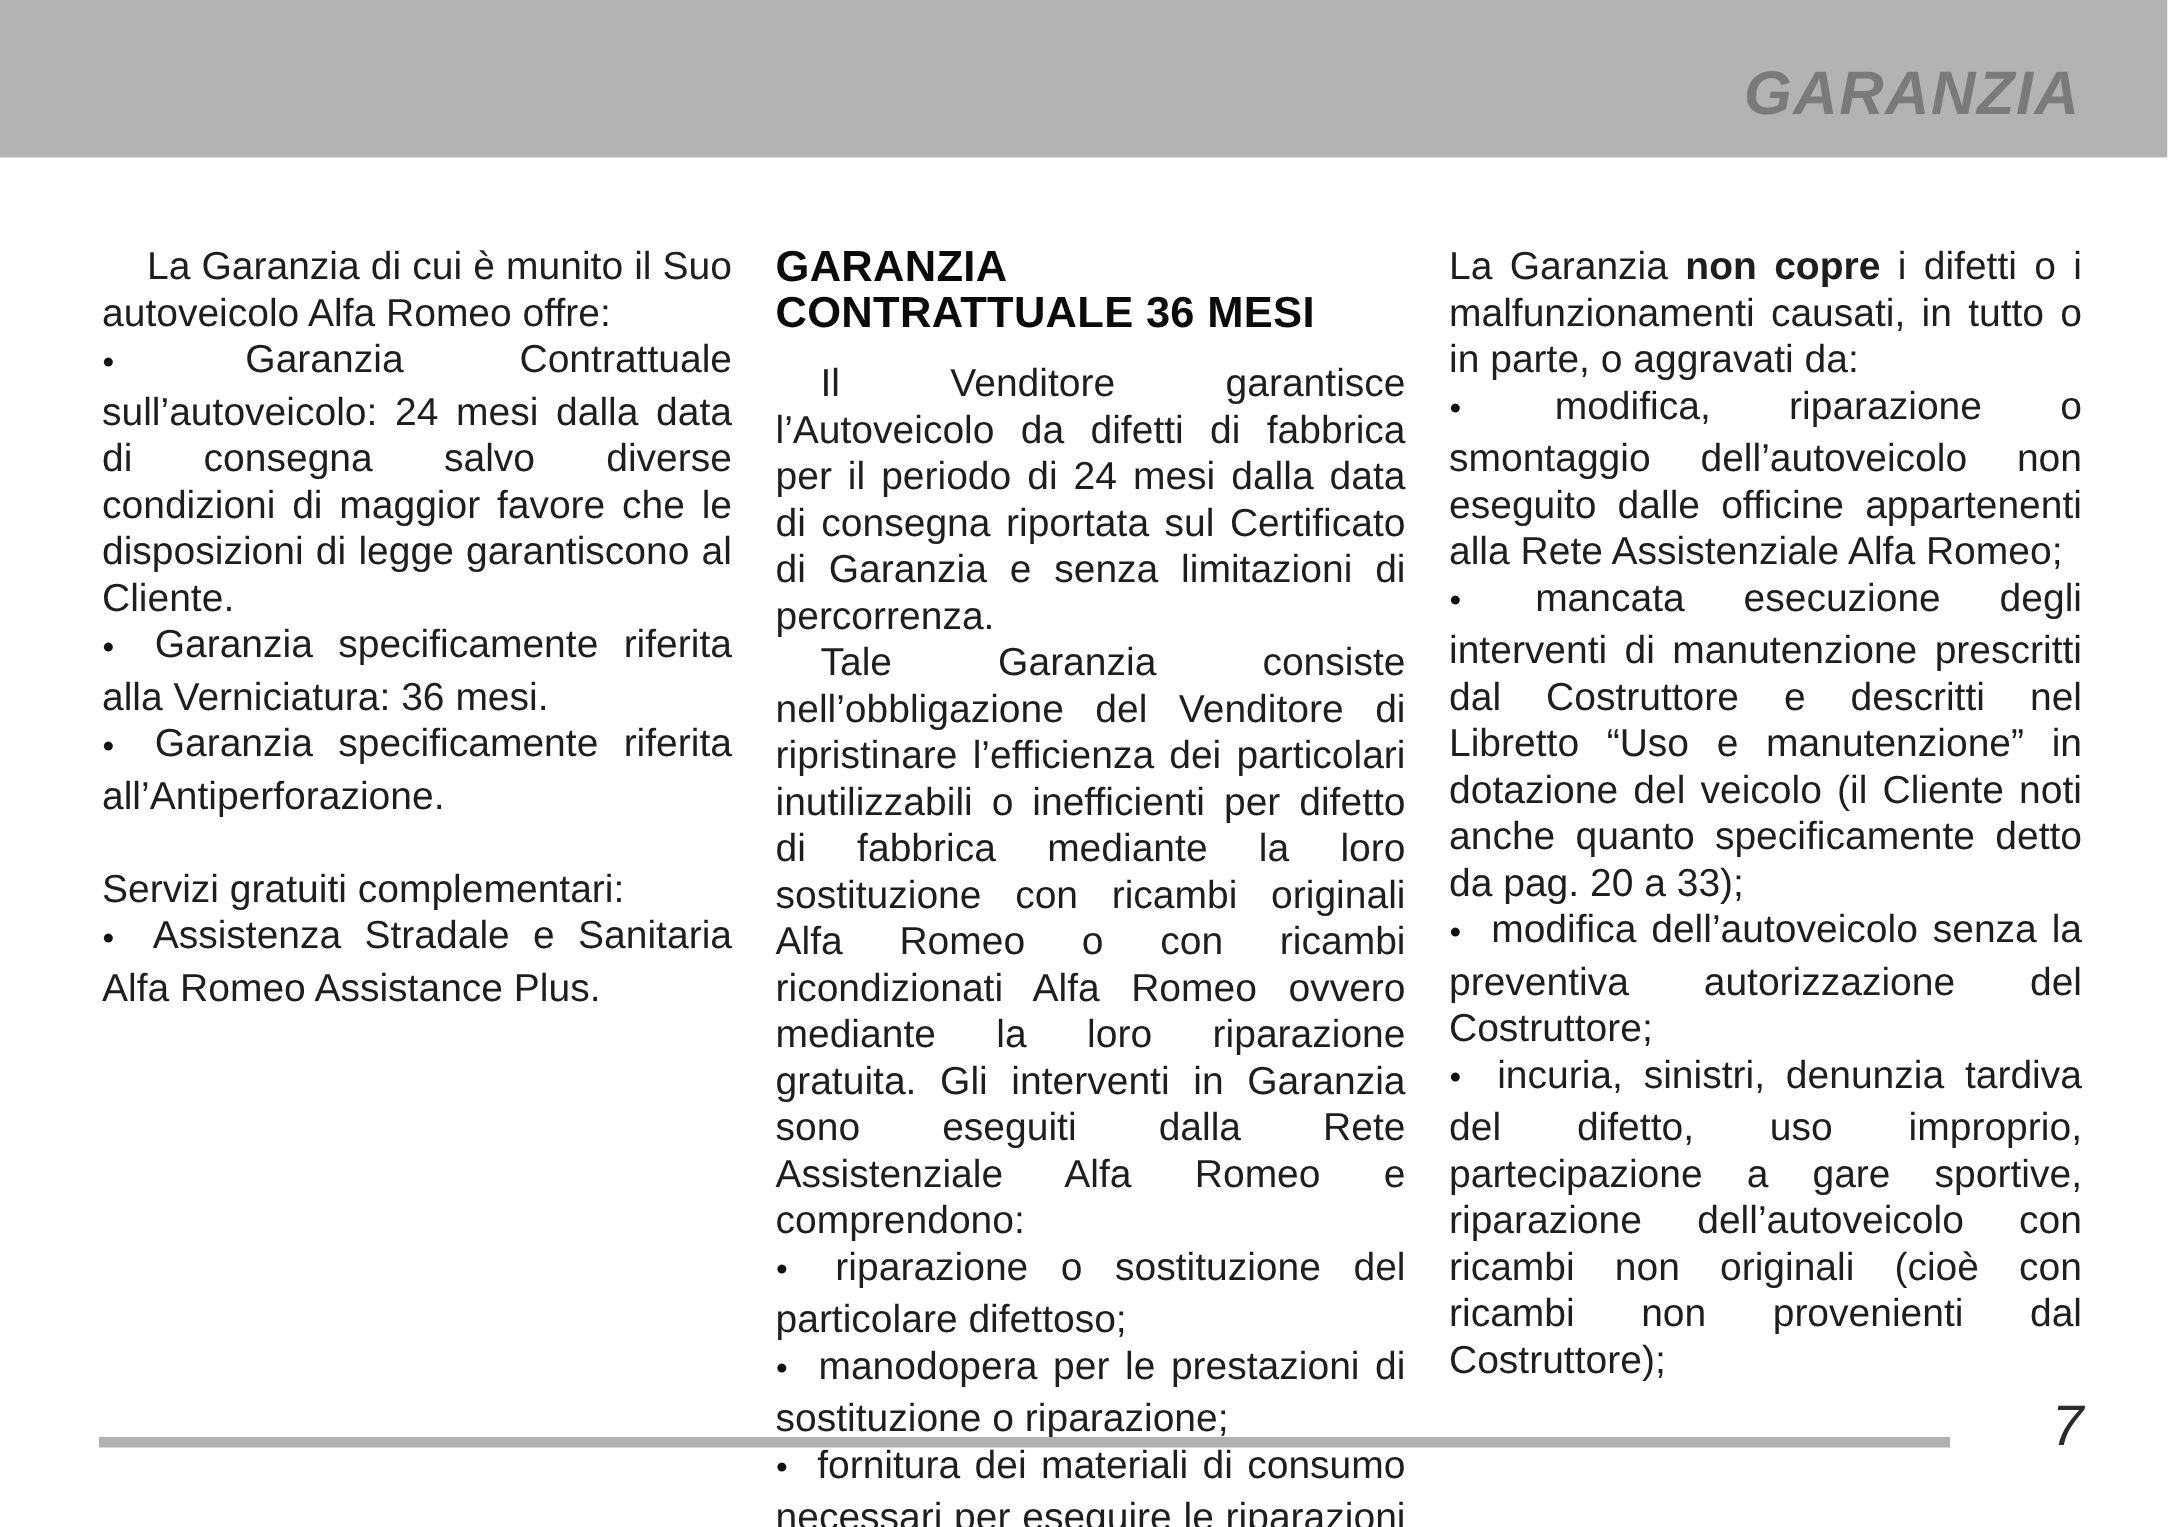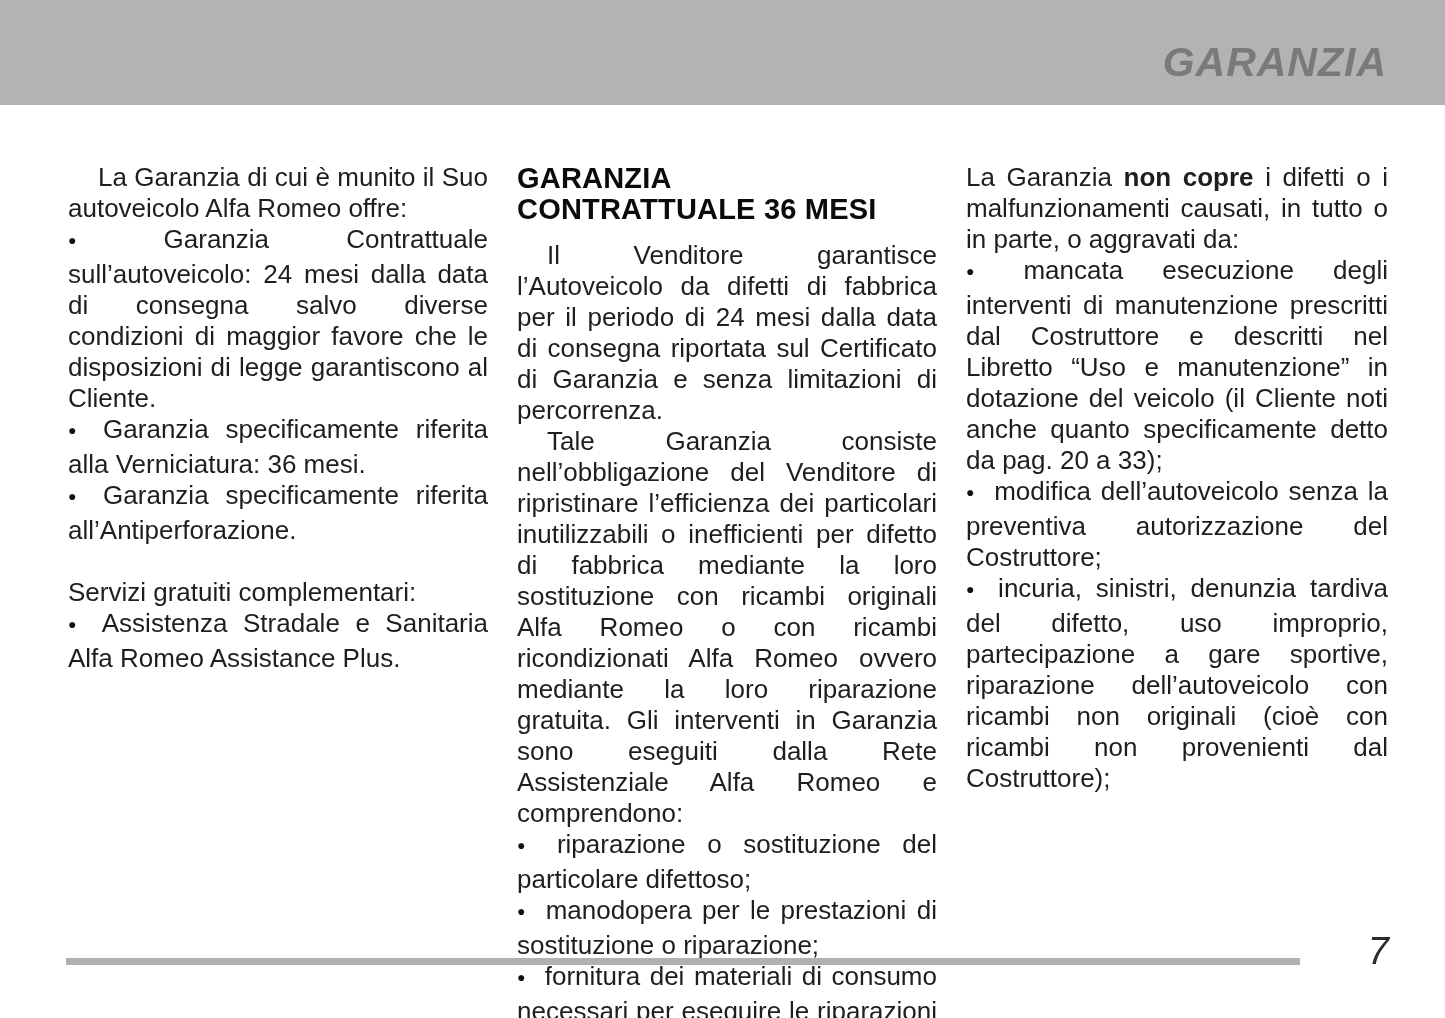--- a/index.html
+++ b/index.html
@@ -86,19 +86,20 @@
       <div>CONTRATTUALE 36 MESI</div>
     </div>
     <p class="para indent"><span>Il Venditore garantisce l’Autoveicolo da difetti di fabbrica per il periodo di 24 mesi dalla data di consegna riportata sul Certificato di Garanzia e senza limitazioni di percorrenza.</span></p>
     <p class="para indent"><span>Tale Garanzia consiste nell’obbligazione del Venditore di ripristinare l’efficienza dei particolari inutilizzabili o inefficienti per difetto di fabbrica mediante la loro sostituzione con ricambi originali Alfa Romeo o con ricambi ricondizionati Alfa Romeo ovvero mediante la loro riparazione gratuita. Gli interventi in Garanzia sono eseguiti dalla Rete Assistenziale Alfa Romeo e comprendono:</span></p>
     <p class="para bullet"><span class="bullet-marker">●</span><span>riparazione o sostituzione del particolare difettoso;</span></p>
     <p class="para bullet"><span class="bullet-marker">●</span><span>manodopera per le prestazioni di sostituzione o riparazione;</span></p>
     <p class="para bullet"><span class="bullet-marker">●</span><span>fornitura dei materiali di consumo necessari per eseguire le riparazioni in Garanzia.</span></p>
   </div>
 <div class="column col-2">
     <p class="para"><span>La Garanzia </span><span class="b">non copre</span><span> i difetti o i malfunzionamenti causati, in tutto o in parte, o aggravati da:</span></p>
+    <p class="para bullet"><span class="bullet-marker">●</span><span>modifica, riparazione o smontaggio dell’autoveicolo non eseguito dalle officine appartenenti alla Rete Assistenziale Alfa Romeo;</span></p>
     <p class="para bullet"><span class="bullet-marker">●</span><span>mancata esecuzione degli interventi di manutenzione prescritti dal Costruttore e descritti nel Libretto “Uso e manutenzione” in dotazione del veicolo (il Cliente noti anche quanto specificamente detto da pag. 20 a 33);</span></p>
     <p class="para bullet"><span class="bullet-marker">●</span><span>modifica dell’autoveicolo senza la preventiva autorizzazione del Costruttore;</span></p>
     <p class="para bullet"><span class="bullet-marker">●</span><span>incuria, sinistri, denunzia tardiva del difetto, uso improprio, partecipazione a gare sportive, riparazione dell’autoveicolo con ricambi non originali (cioè con ricambi non provenienti dal Costruttore);</span></p>
   </div>
 
 <div class="footer-rule"></div>
 <div class="page-number">7</div>
 
 </body></html>

